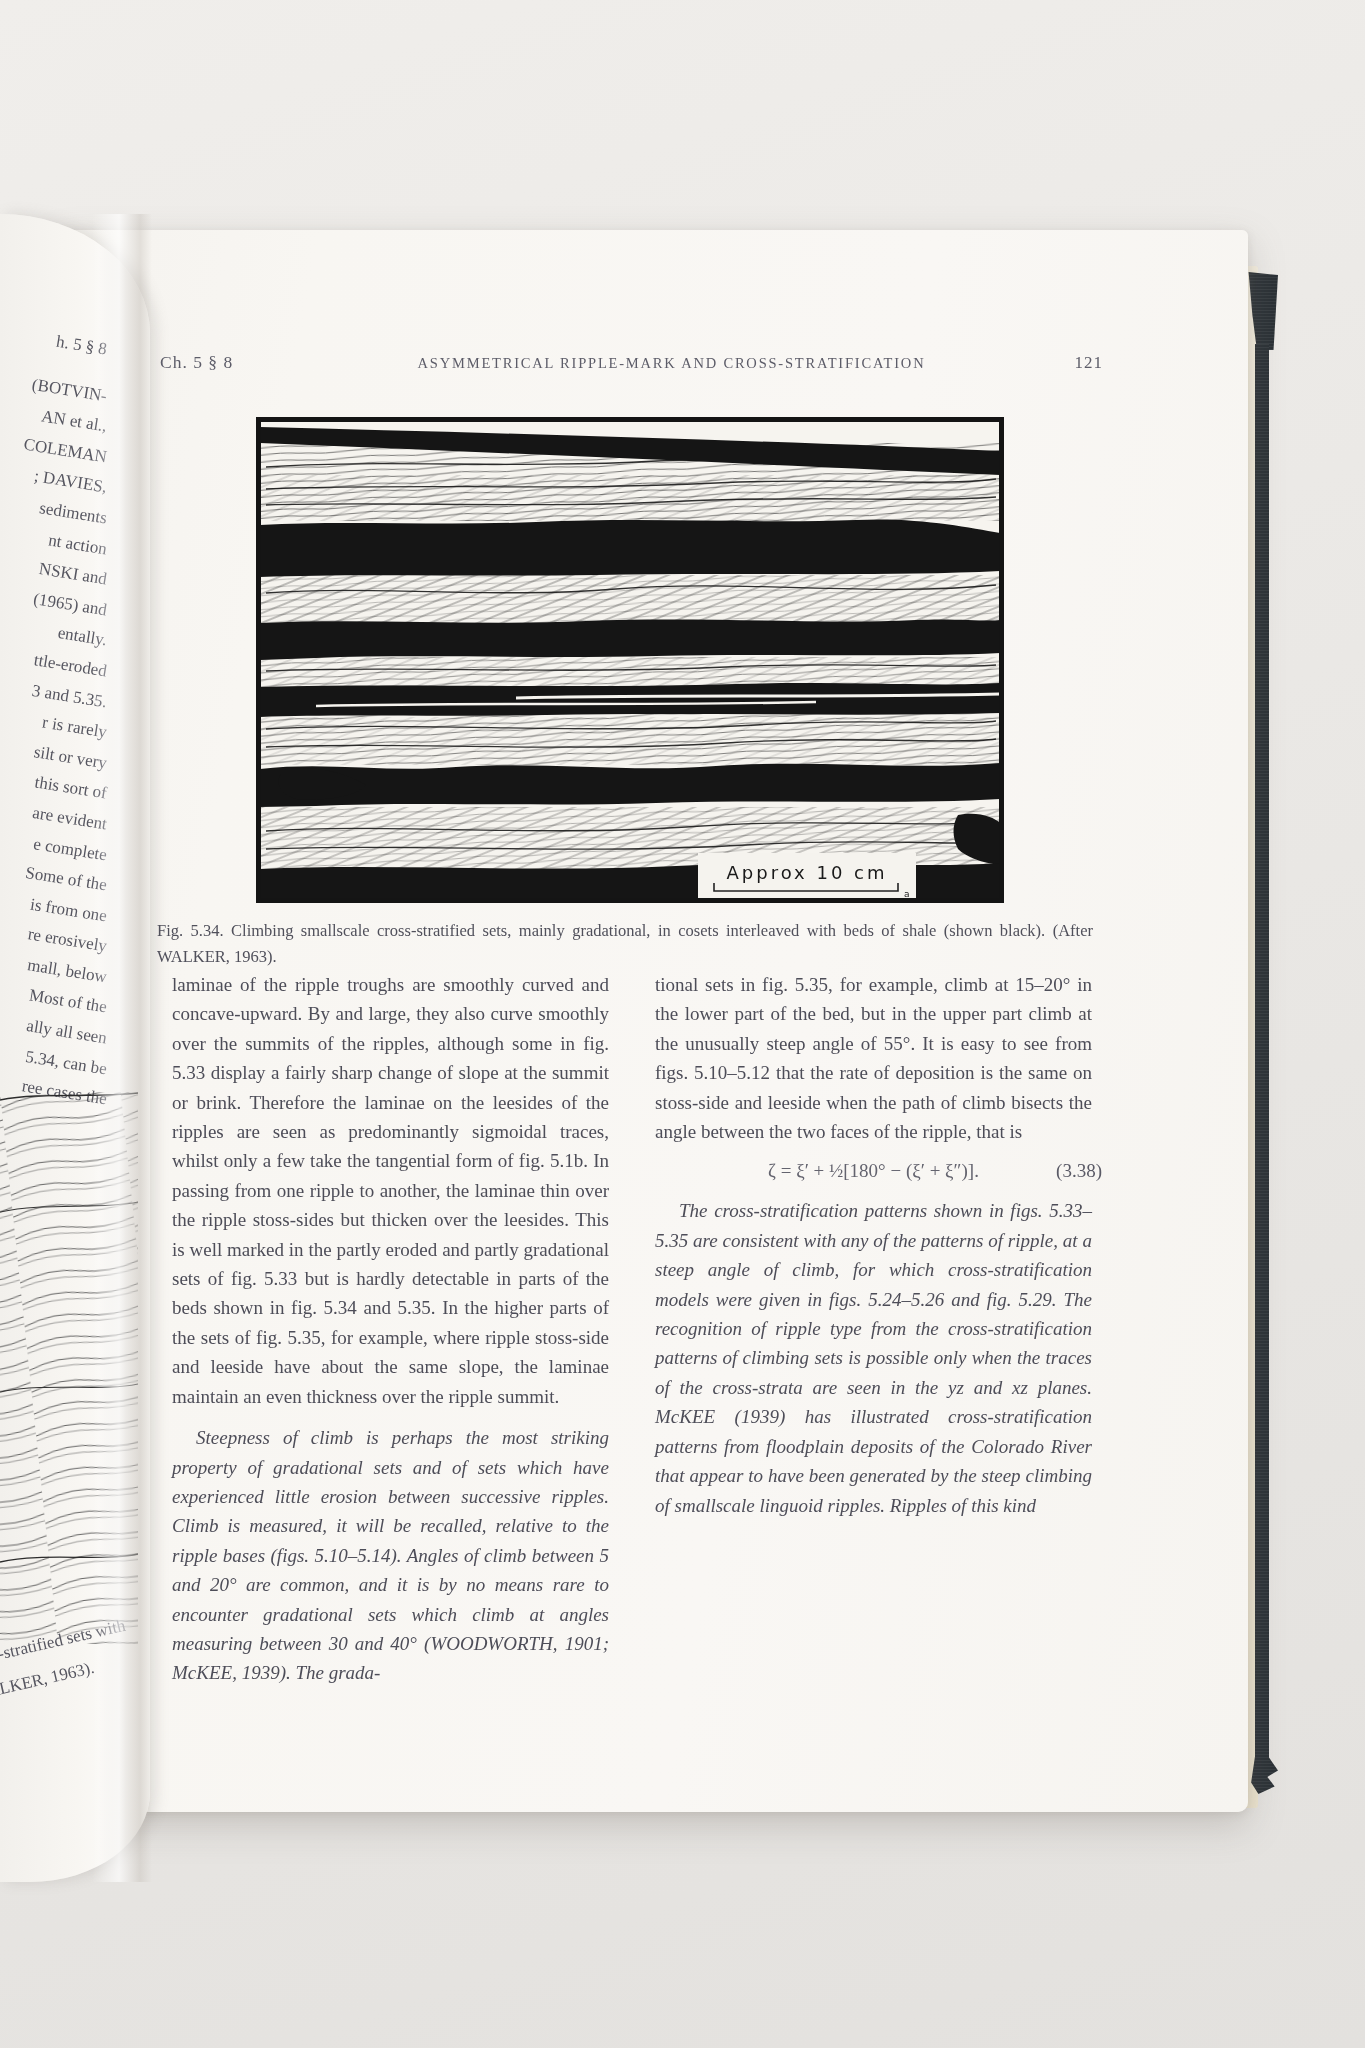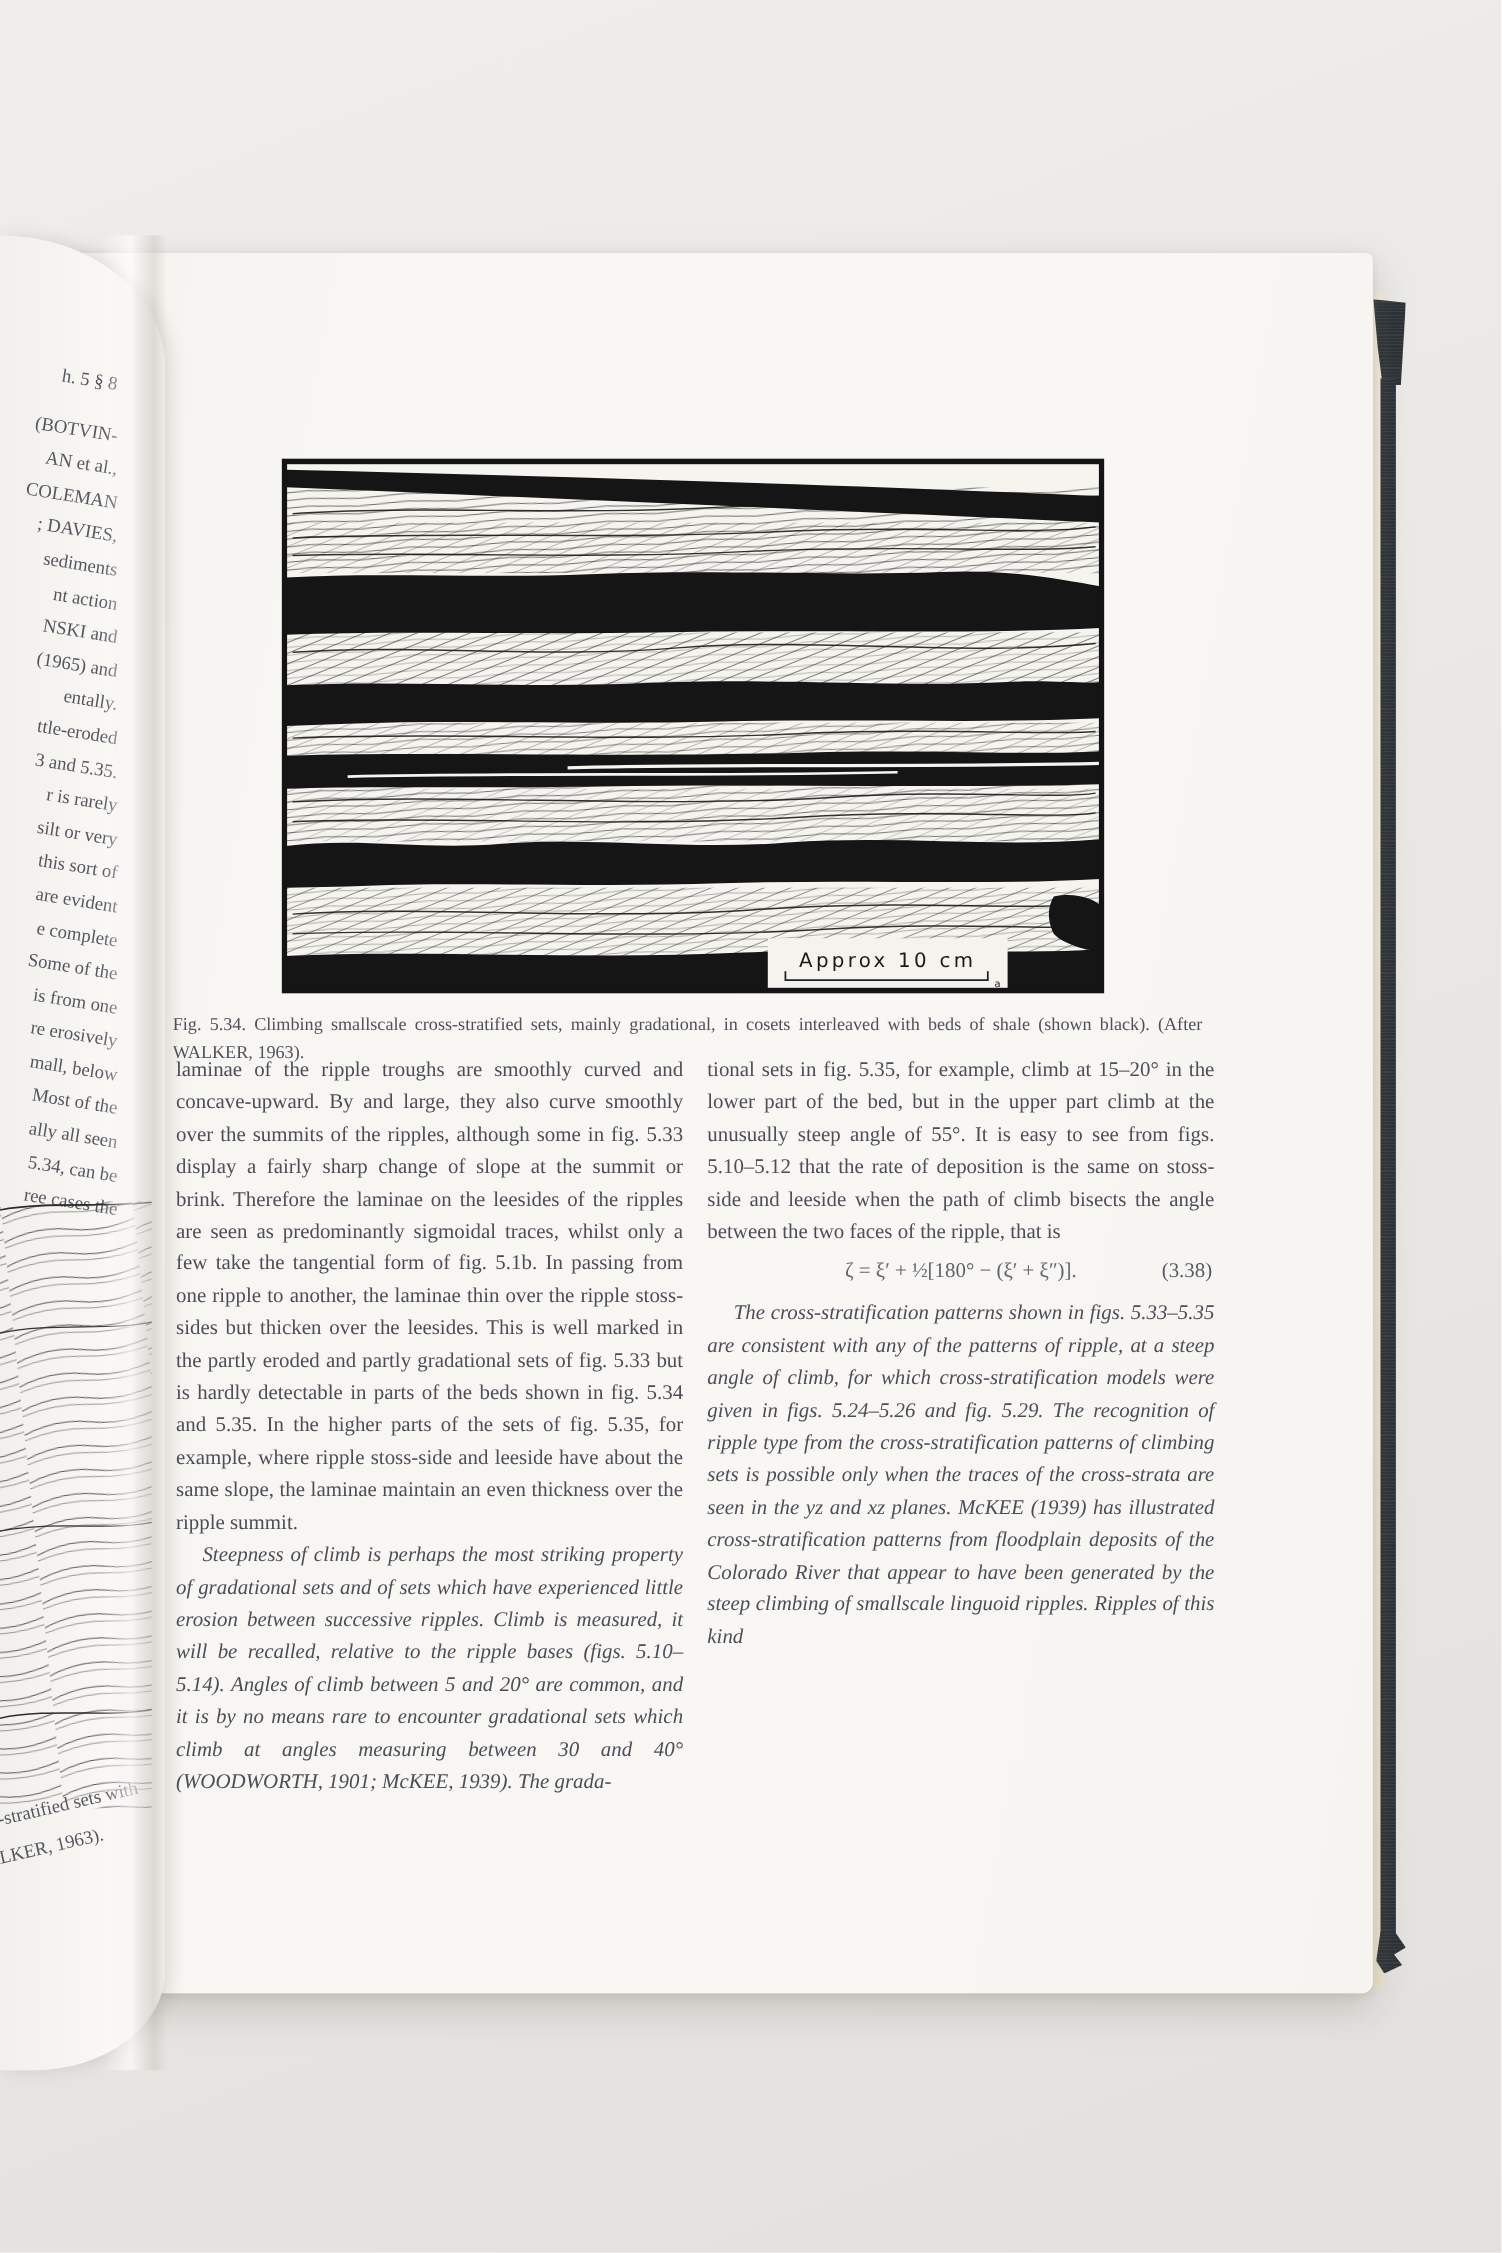--- a/index.html
+++ b/index.html
@@ -50,21 +50,21 @@
     align-items:baseline;color:var(--header-ink);}
   .runhead .chap{width:170px;font-size:17.5px;letter-spacing:1px;}
   .runhead .title{flex:1;text-align:center;font-size:14.5px;letter-spacing:1.8px;}
   .runhead .pagenum{width:90px;text-align:right;font-size:17px;letter-spacing:1px;}
   .figure{position:absolute;left:256px;top:408px;width:748px;height:504px;}
   .figure svg{display:block;width:100%;height:100%;}
   .caption{position:absolute;left:157px;top:901px;width:936px;font-size:16.5px;
     line-height:26px;text-align:justify;color:#50505b;}
   .columns{position:absolute;left:160px;top:958px;width:944px;display:flex;gap:22px;}
   .col{width:461px;font-size:19px;line-height:29.4px;text-align:justify;color:var(--ink);}
-  .col p{margin:0;}
+  .col p{margin:12px;}
   .col p.ind{text-indent:24px;font-style:italic;}
   .equation{position:relative;margin:9px 0 10px;font-size:19px;color:#63636e;
     text-align:center;line-height:26px;}
   .equation .eqnum{position:absolute;right:2px;top:0;color:#5a5a66;}
 </style>
 </head>
 <body>
 
 <div class="shot">
 
@@ -118,20 +118,25 @@
     <path d="M0,120 C45,110 100,118 138,110" stroke="#333" stroke-width="1.1" fill="none"></path>
     <path d="M0,300 C50,290 100,300 138,292" stroke="#333" stroke-width="1.1" fill="none"></path>
     <path d="M0,470 C45,460 100,470 138,462" stroke="#2c2c2c" stroke-width="1.3" fill="none"></path>
   </svg>
 
   <div class="edge-cap edge-cap-1">s-stratified sets with</div>
   <div class="edge-cap edge-cap-2">ALKER, 1963).</div>
 
   <div class="curl-highlight"></div>
 
+  <div class="runhead">
+    <span class="chap">Ch. 5 § 8</span>
+    <span class="title">ASYMMETRICAL RIPPLE-MARK AND CROSS-STRATIFICATION</span>
+    <span class="pagenum">121</span>
+  </div>
 
   <div class="figure">
     <svg viewBox="0 0 748 486">
       <defs>
         <pattern id="hz" width="90" height="7" patternUnits="userSpaceOnUse" patternTransform="rotate(-3)">
           <path d="M0,3.5 Q22,1.2 45,3.5 T90,3.5" stroke="#242424" stroke-width="0.8" fill="none"></path>
         </pattern>
         <pattern id="dg" width="14" height="9" patternUnits="userSpaceOnUse" patternTransform="rotate(-22)">
           <line x1="0" y1="4" x2="14" y2="4" stroke="#242424" stroke-width="0.9"></line>
         </pattern>

